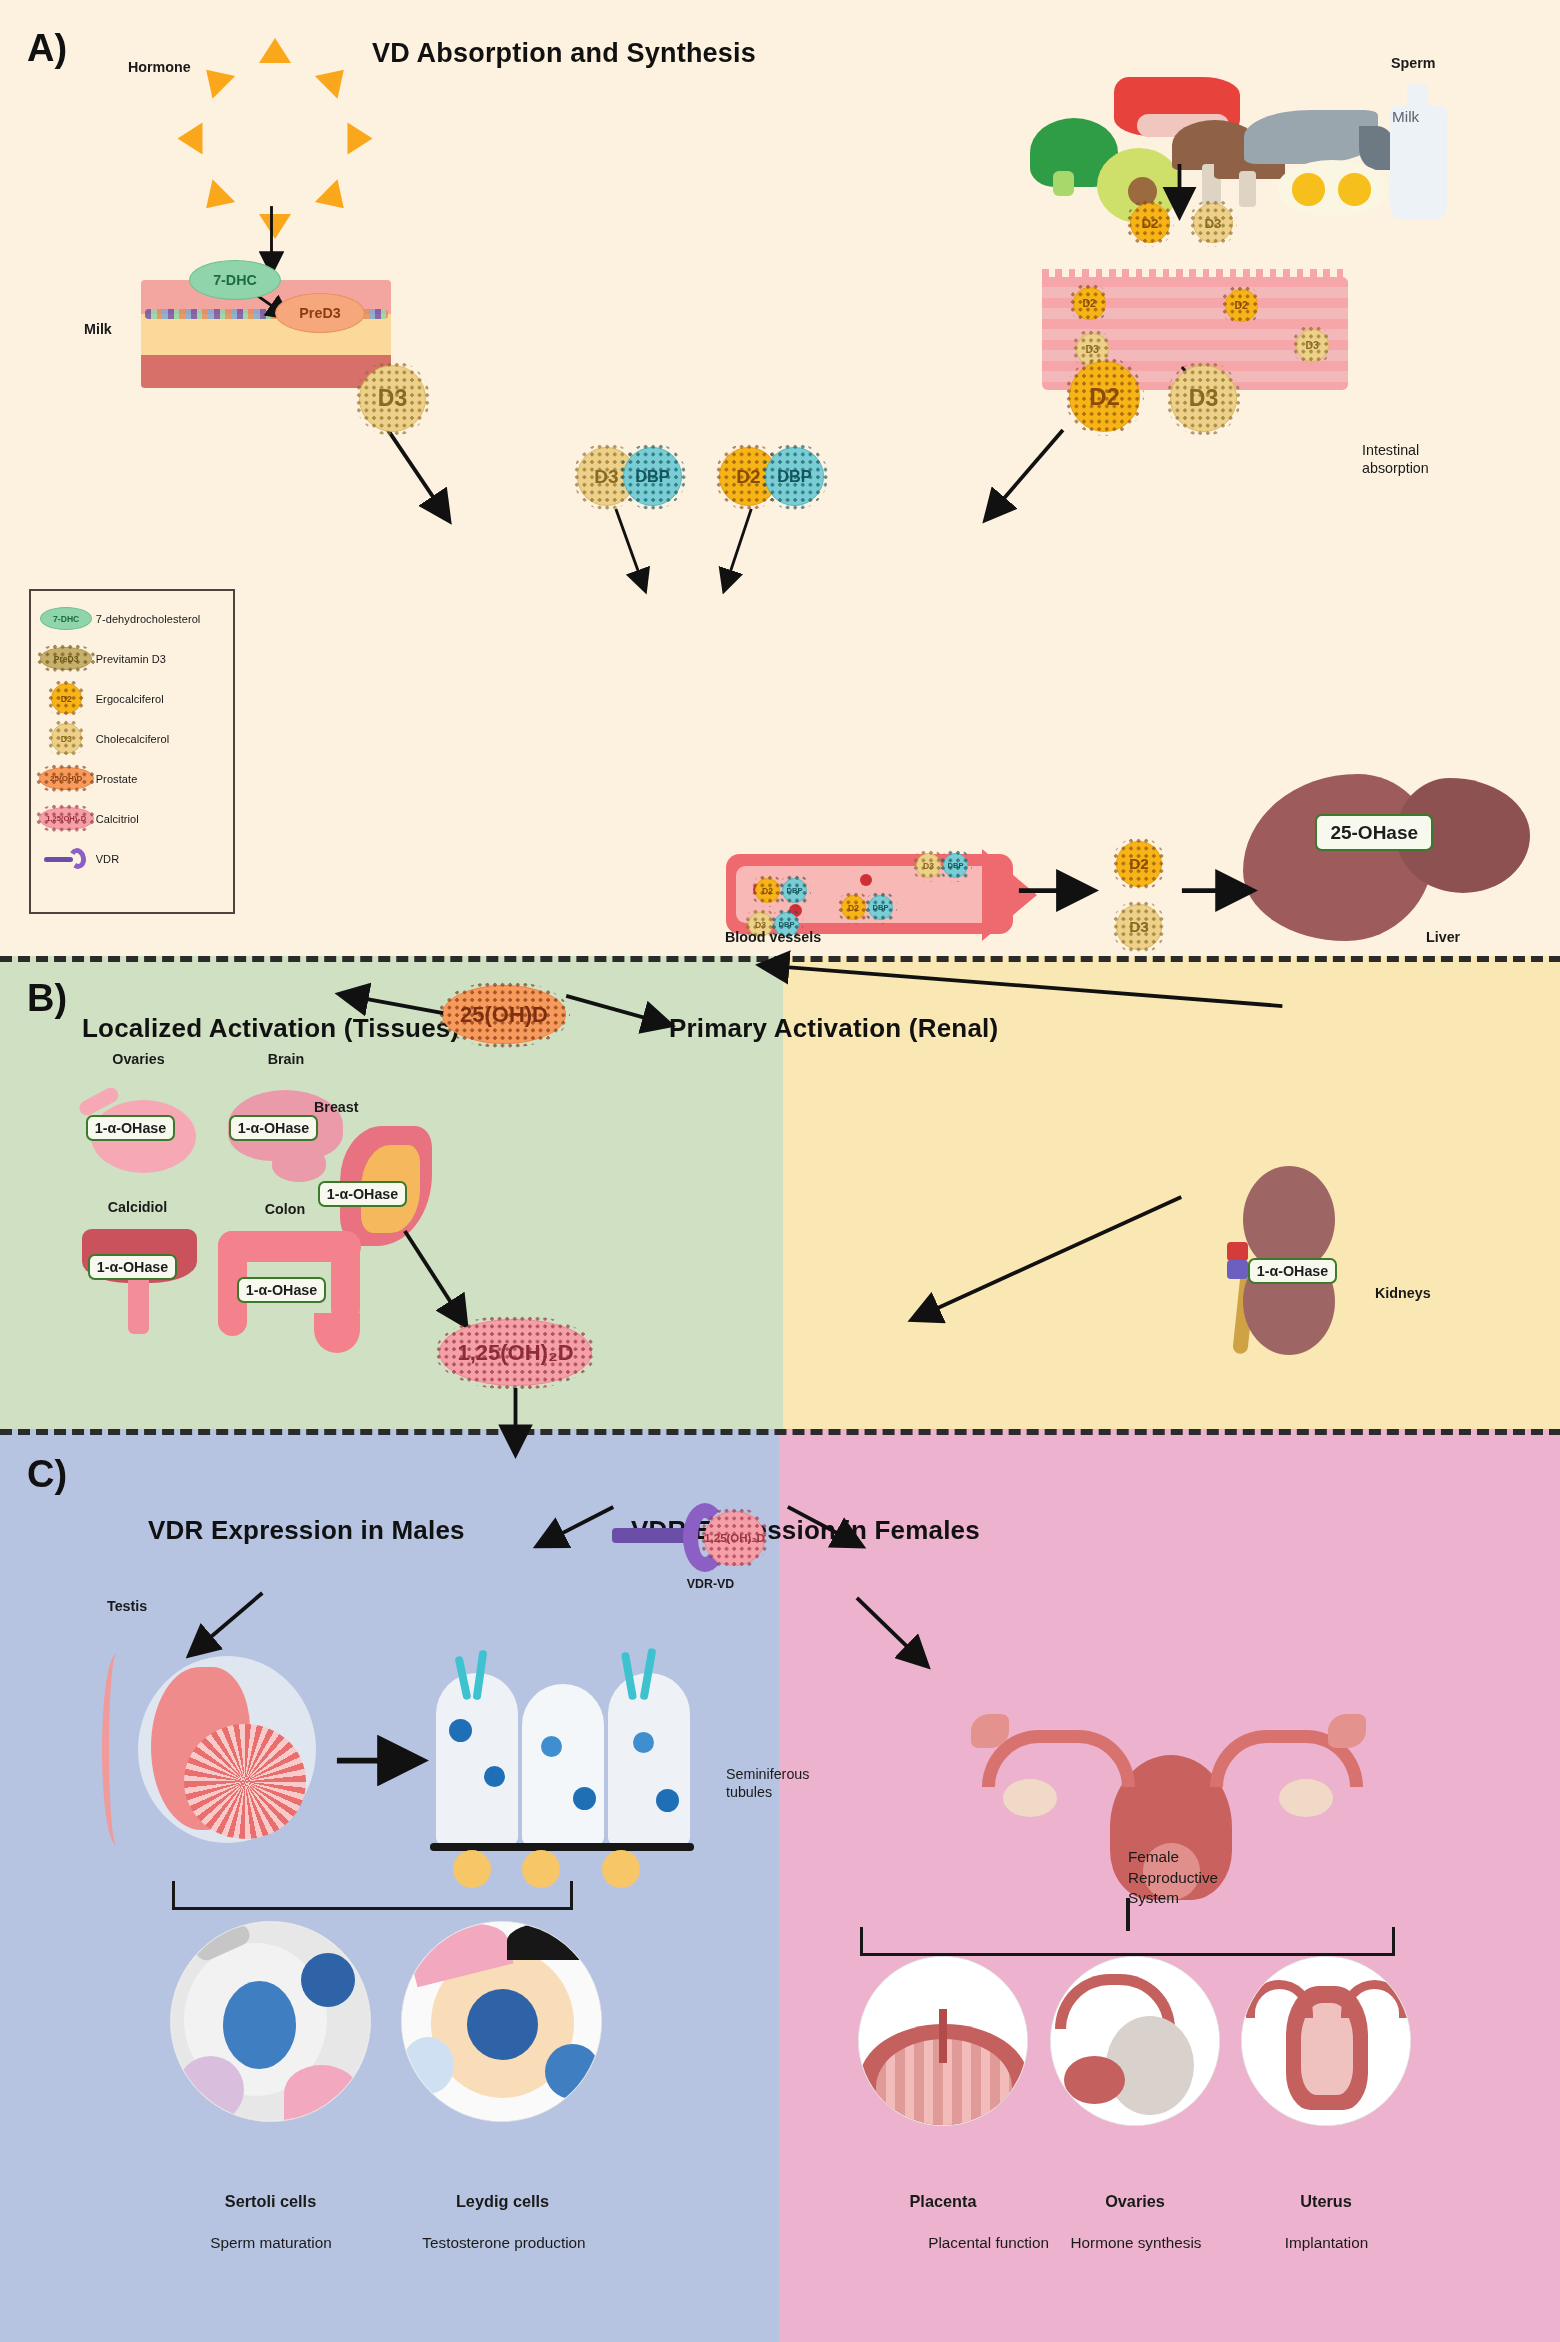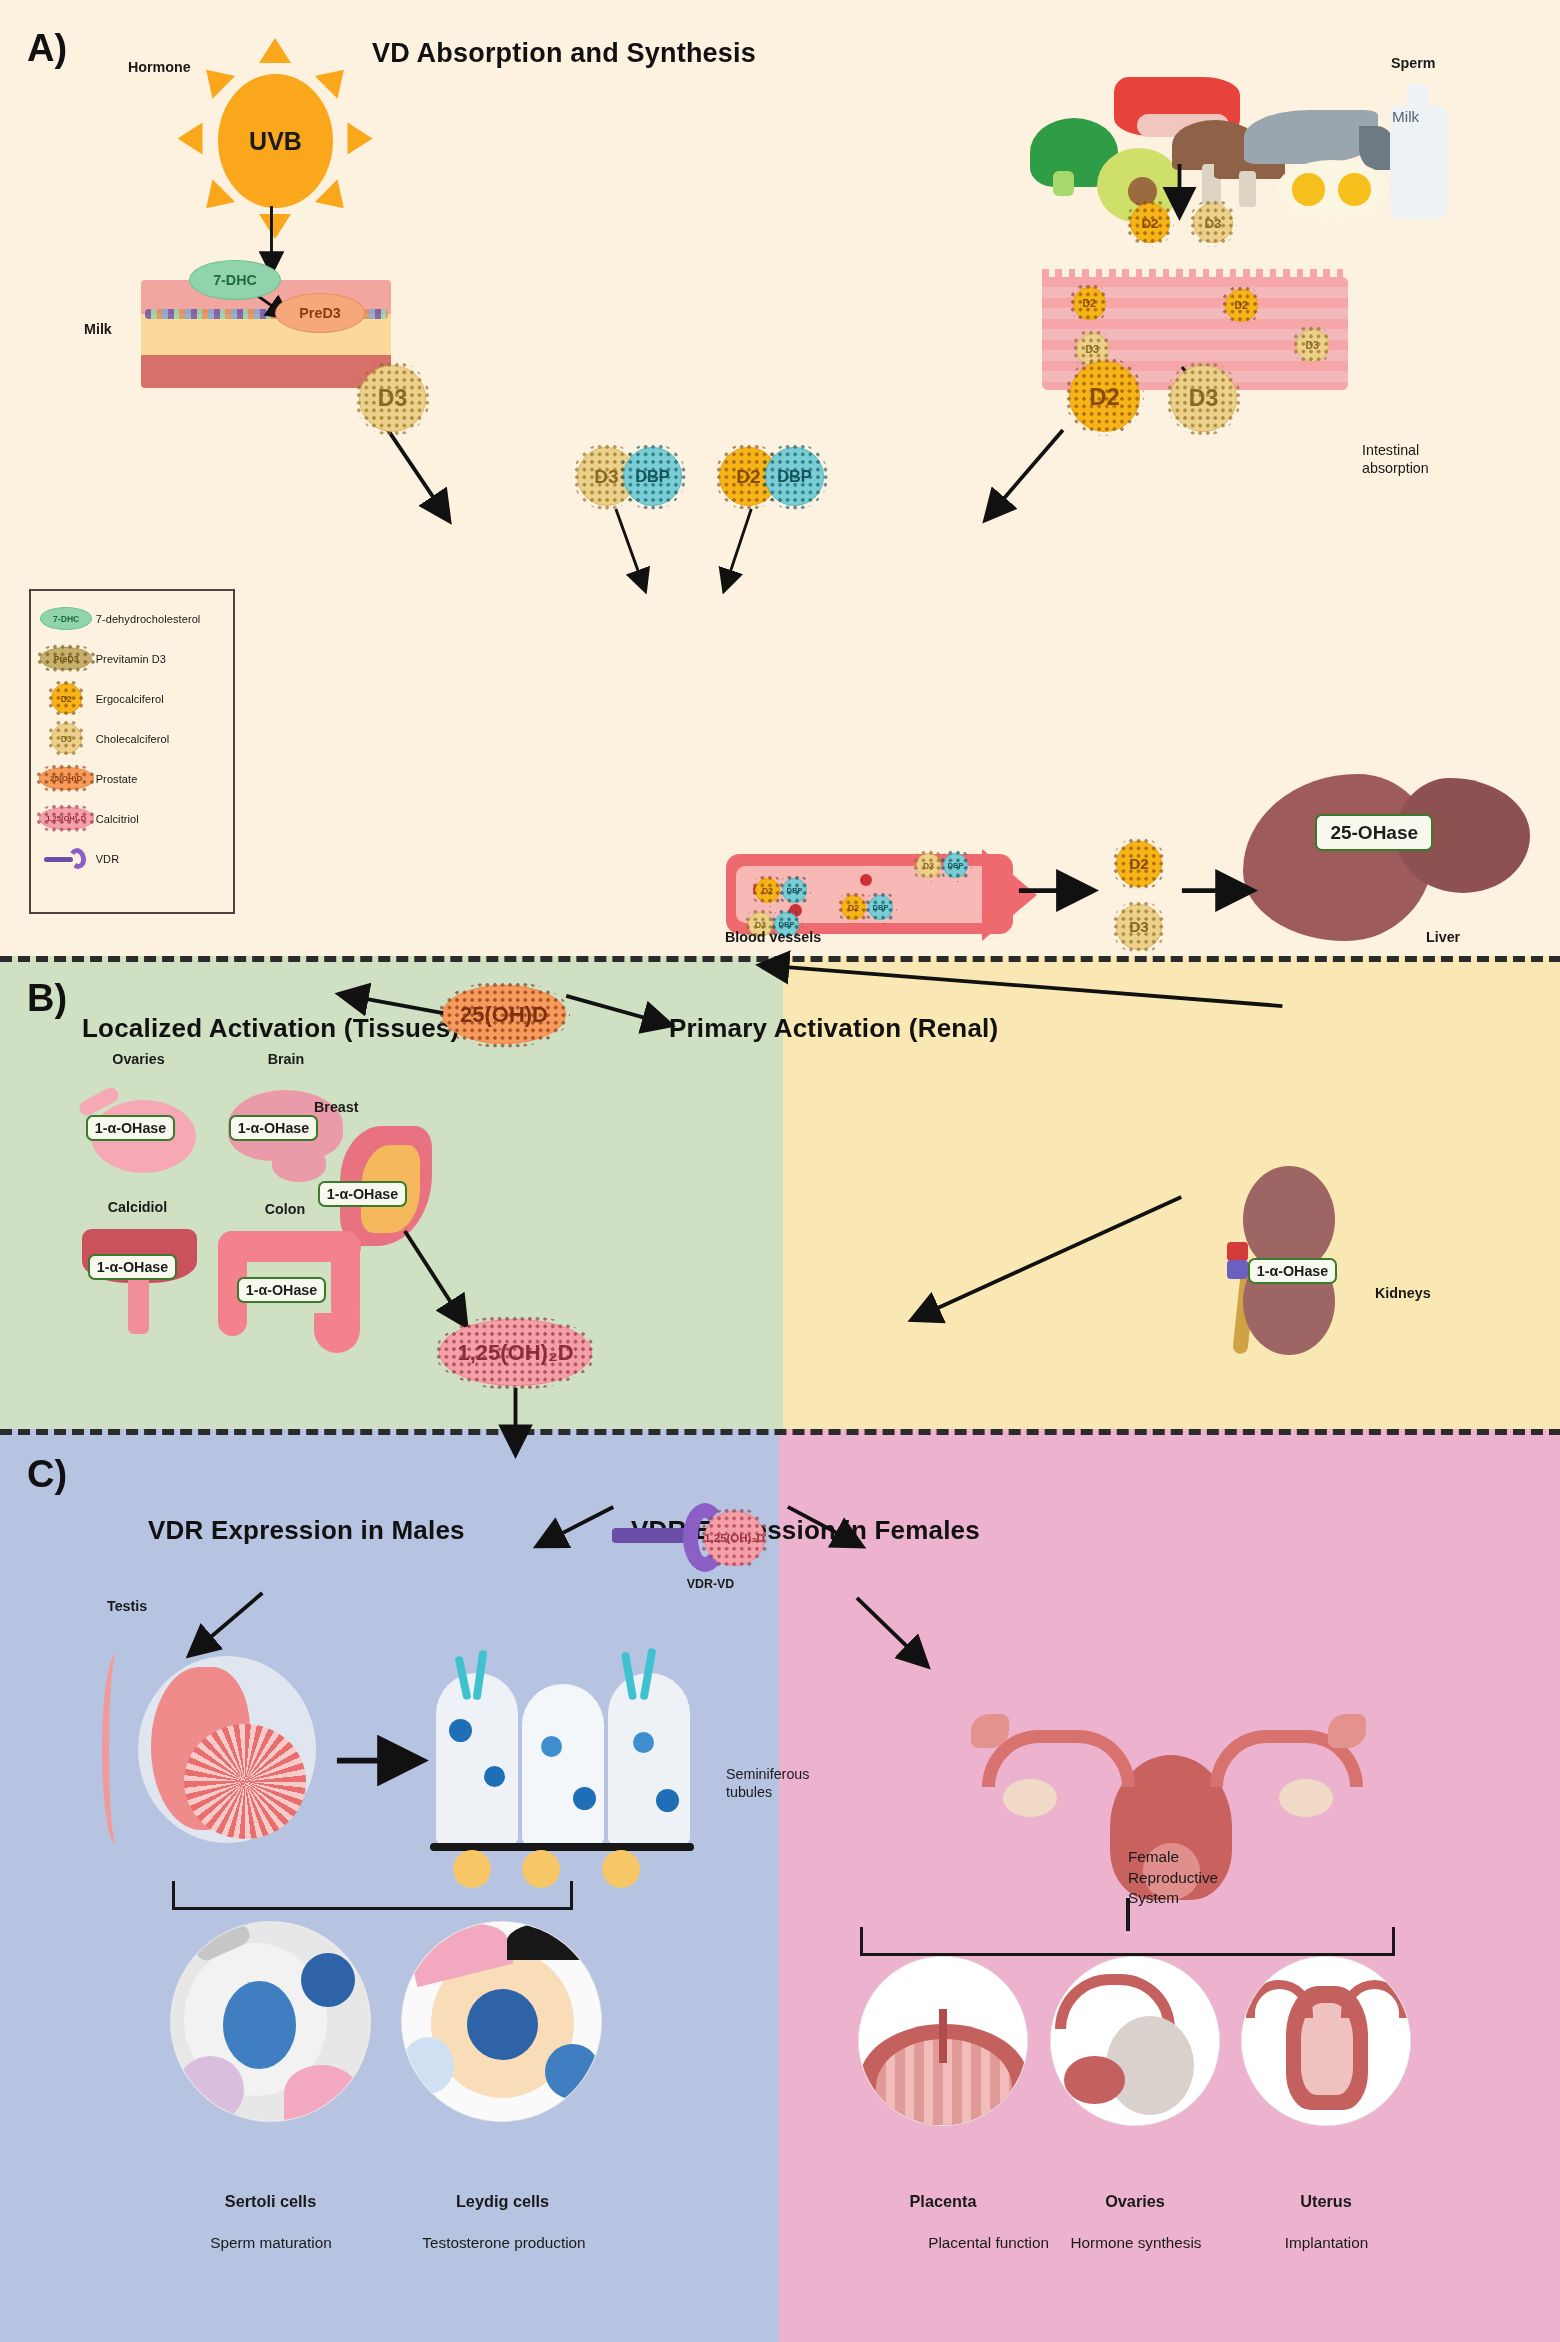--- a/index.html
+++ b/index.html
@@ -164,21 +164,20 @@
 
   <div class="art" id="sun">
     <div class="ray" style="left:72px;top:-15.3px;"></div>
     <div class="ray" style="left:72px;top:161px;transform:rotate(180deg);"></div>
     <div class="ray" style="left:-13.4px;top:73px;transform:rotate(-90deg);"></div>
     <div class="ray" style="left:157px;top:73px;transform:rotate(90deg);"></div>
     <div class="ray" style="left:11.5px;top:13.4px;transform:rotate(-45deg);"></div>
     <div class="ray" style="left:132px;top:13.4px;transform:rotate(45deg);"></div>
     <div class="ray" style="left:11.5px;top:134px;transform:rotate(-135deg);"></div>
     <div class="ray" style="left:132px;top:134px;transform:rotate(135deg);"></div>
-    <div class="core">UVB</div>
   </div>
   <div class="lbl bold" style="left:128px;top:59px;">Hormone</div>
 
   <div class="arrow" style="left:260px;top:206px;">
     <svg width="23" height="73" viewBox="0 0 24 76">
         <defs>
           <marker id="ah" markerWidth="9" markerHeight="9" refX="5" refY="4.5" orient="auto">
             <path d="M0,0 L9,4.5 L0,9 z" fill="#111"></path>
           </marker>
         </defs>

